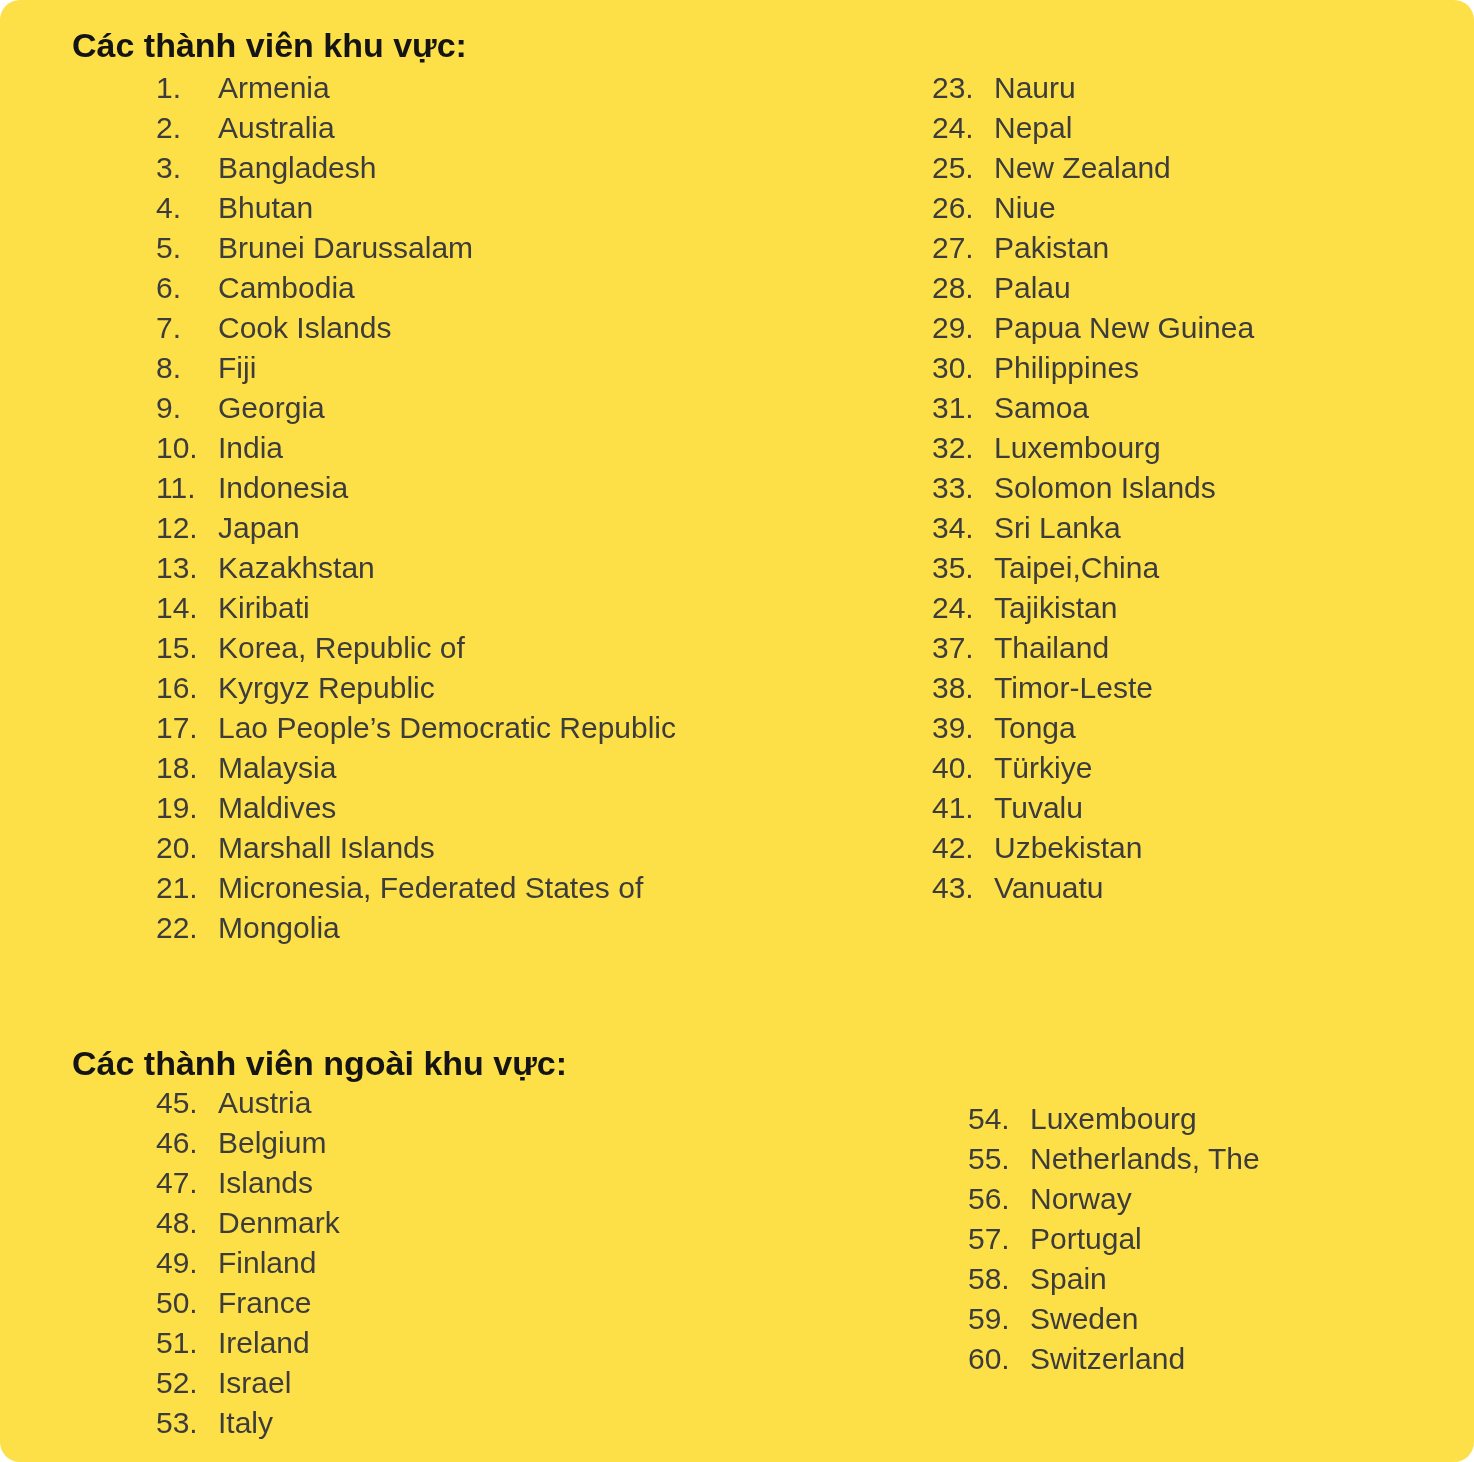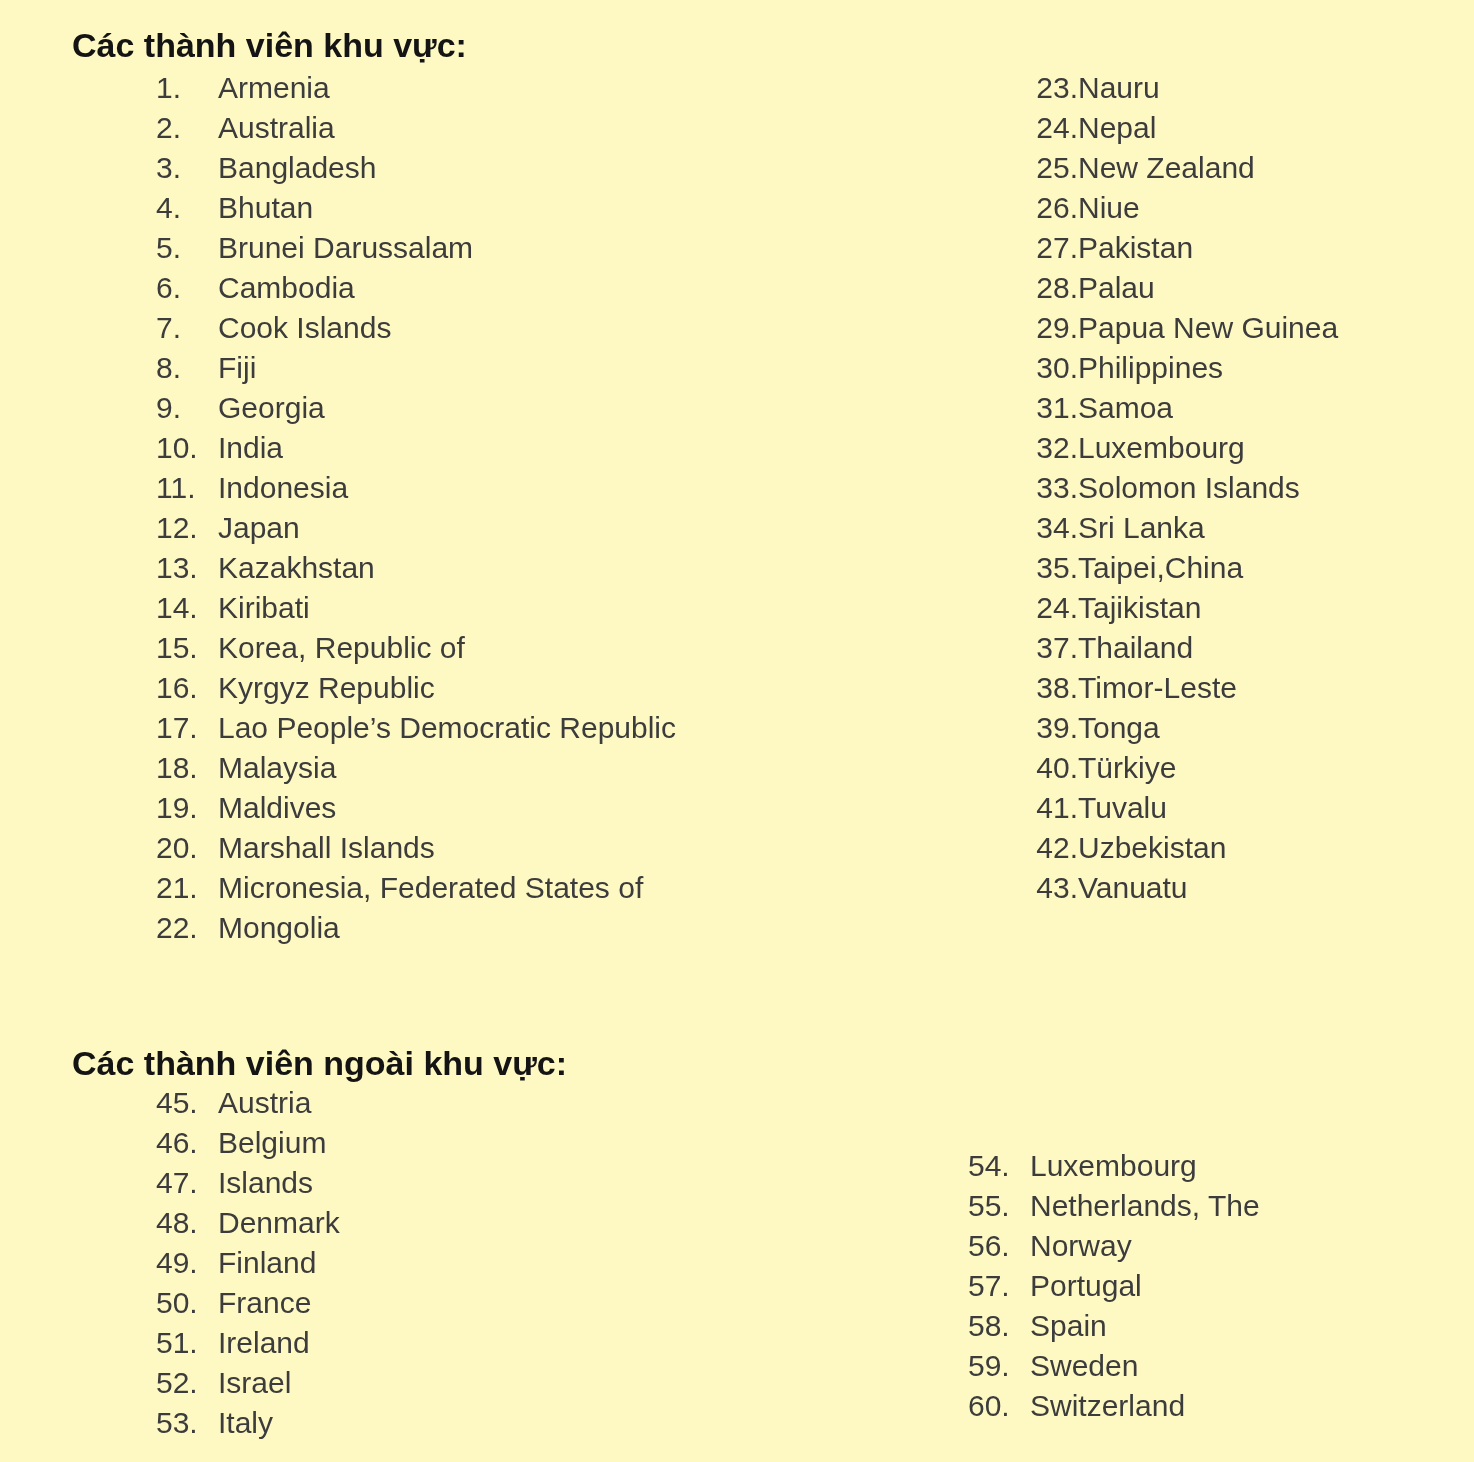--- a/index.html
+++ b/index.html
@@ -1,40 +1,41 @@
 <!DOCTYPE html>
 <html><head>
 <meta charset="utf-8">
 <style>
   html, body { margin: 0; padding: 0; background: #ffffff; }
   .page {
     position: relative;
     width: 1474px;
     height: 1462px;
-    background: #fef9c3;
+    background: #fde047;
     font-family: "Liberation Sans", sans-serif;
     overflow: hidden;
+    border-radius: 20px;
   }
   .heading {
     position: absolute;
     left: 72px;
     margin: 0;
     font-size: 34px;
     line-height: 44px;
     font-weight: 700;
     color: #141414;
     white-space: nowrap;
   }
   .h1 { top: 23px; }
   .h2 { top: 1041px; }
   .col { position: absolute; }
   .col-1a { left: 156px; top: 68px; }
-  .col-1b { left: 1016px; top: 68px; text-align: right; }
+  .col-1b { left: 932px; top: 68px; }
   .col-2a { left: 156px; top: 1083px; }
-  .col-2b { left: 968px; top: 1146px; }
+  .col-2b { left: 968px; top: 1099px; }
   .row {
     display: flex;
     align-items: center;
     height: 40px;
     font-size: 30px;
     color: #3c3c3c;
     white-space: nowrap;
   }
   .num { flex: 0 0 62px; width: 62px; }
   .name { white-space: nowrap; }

